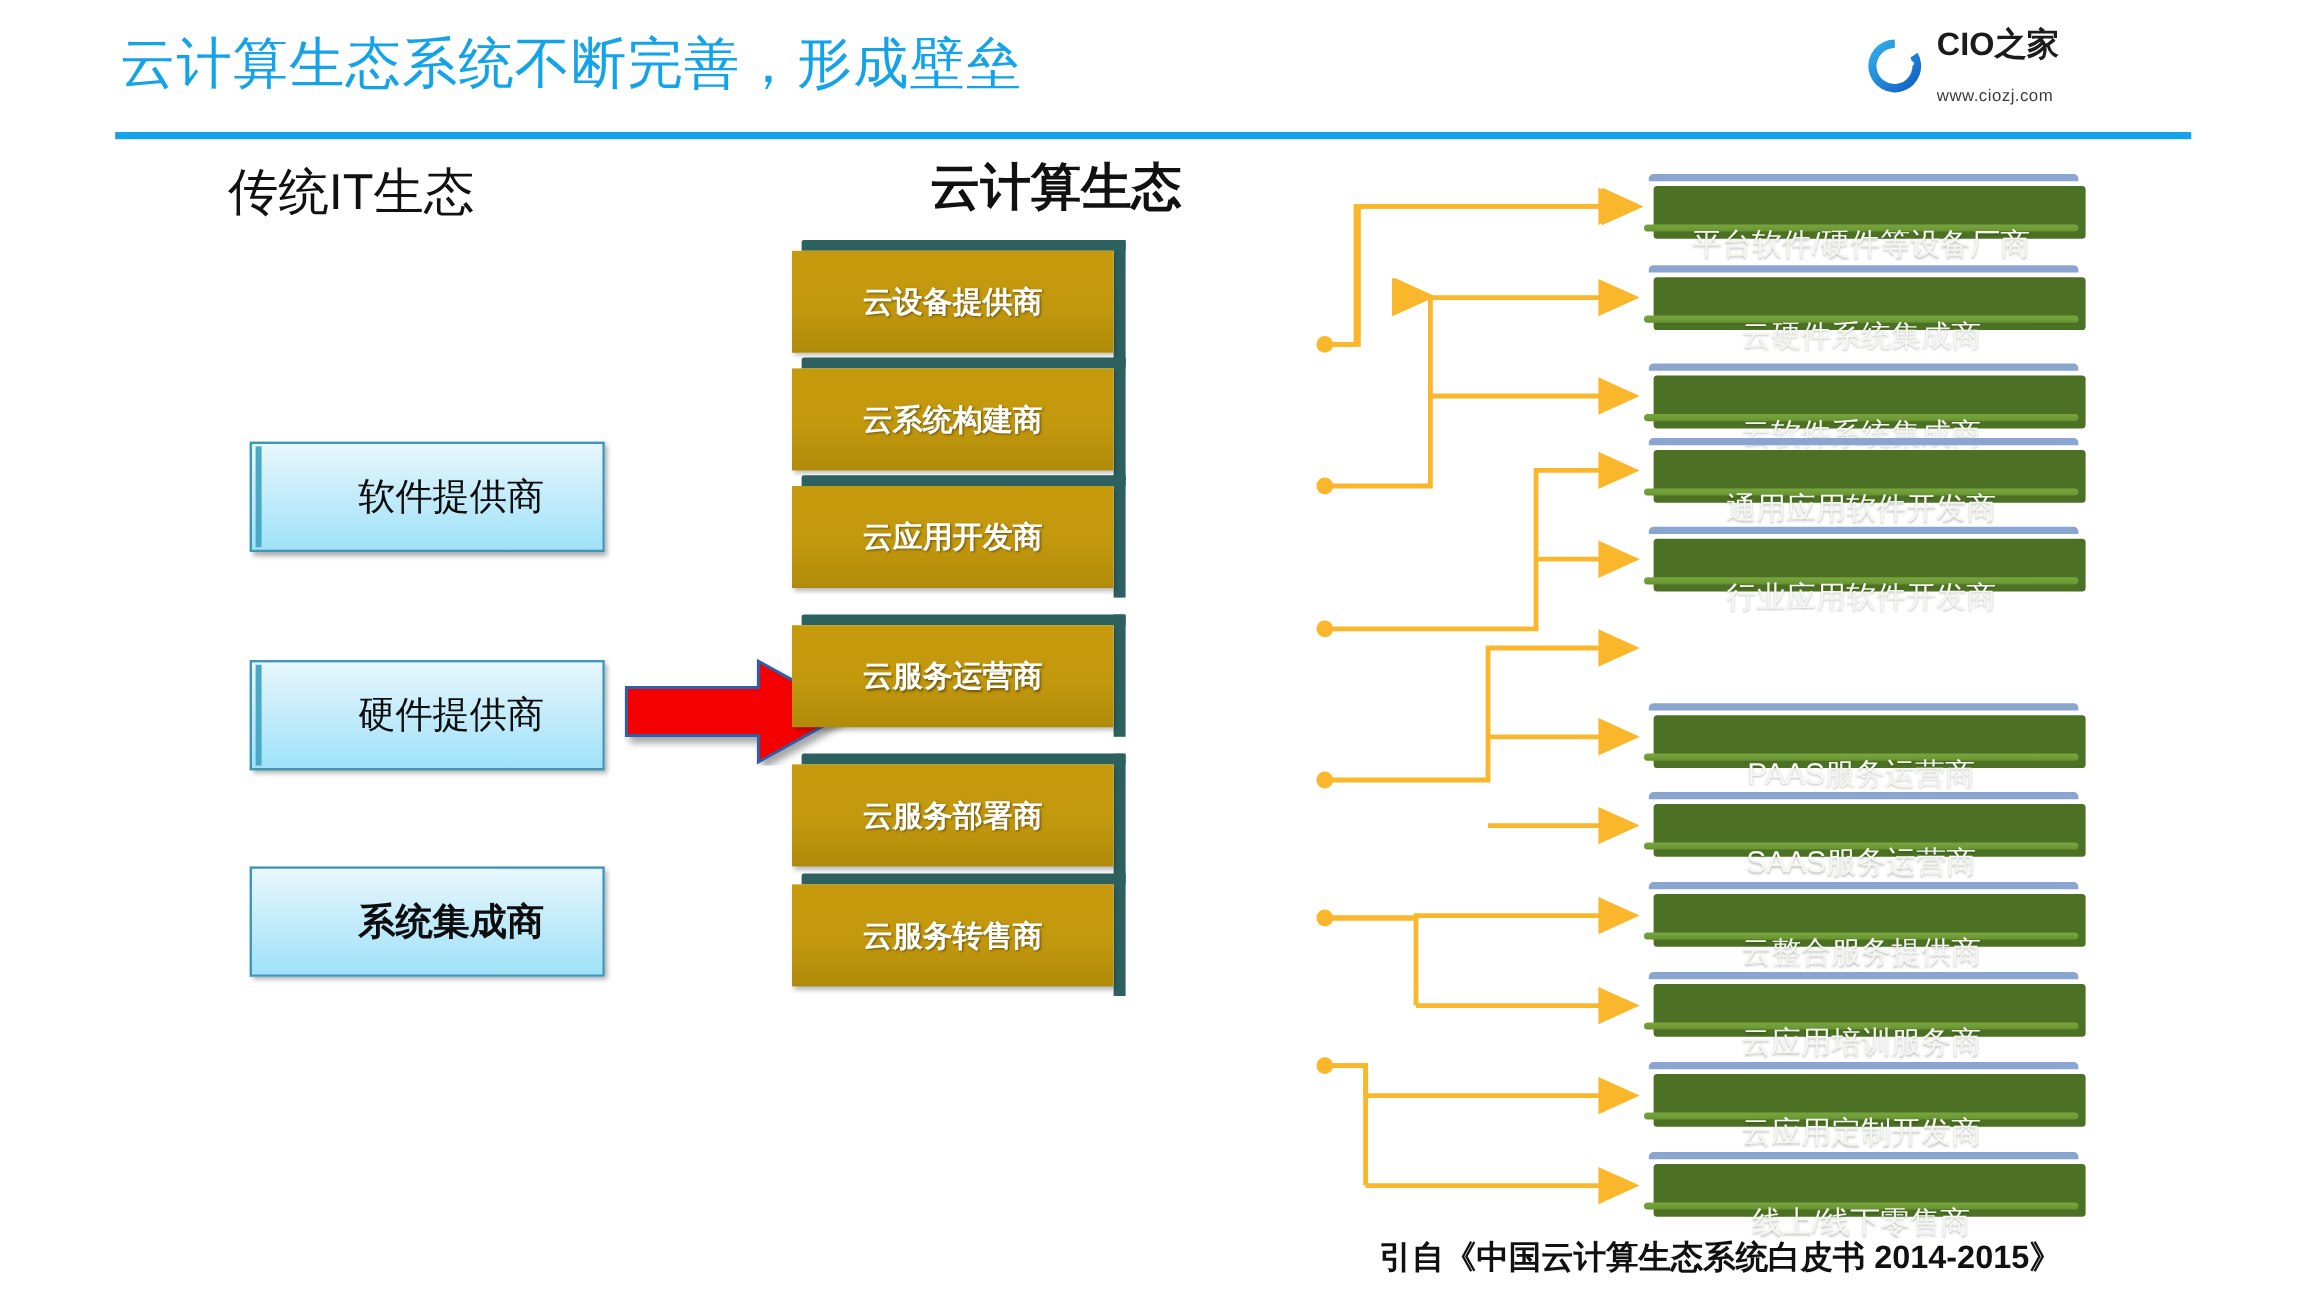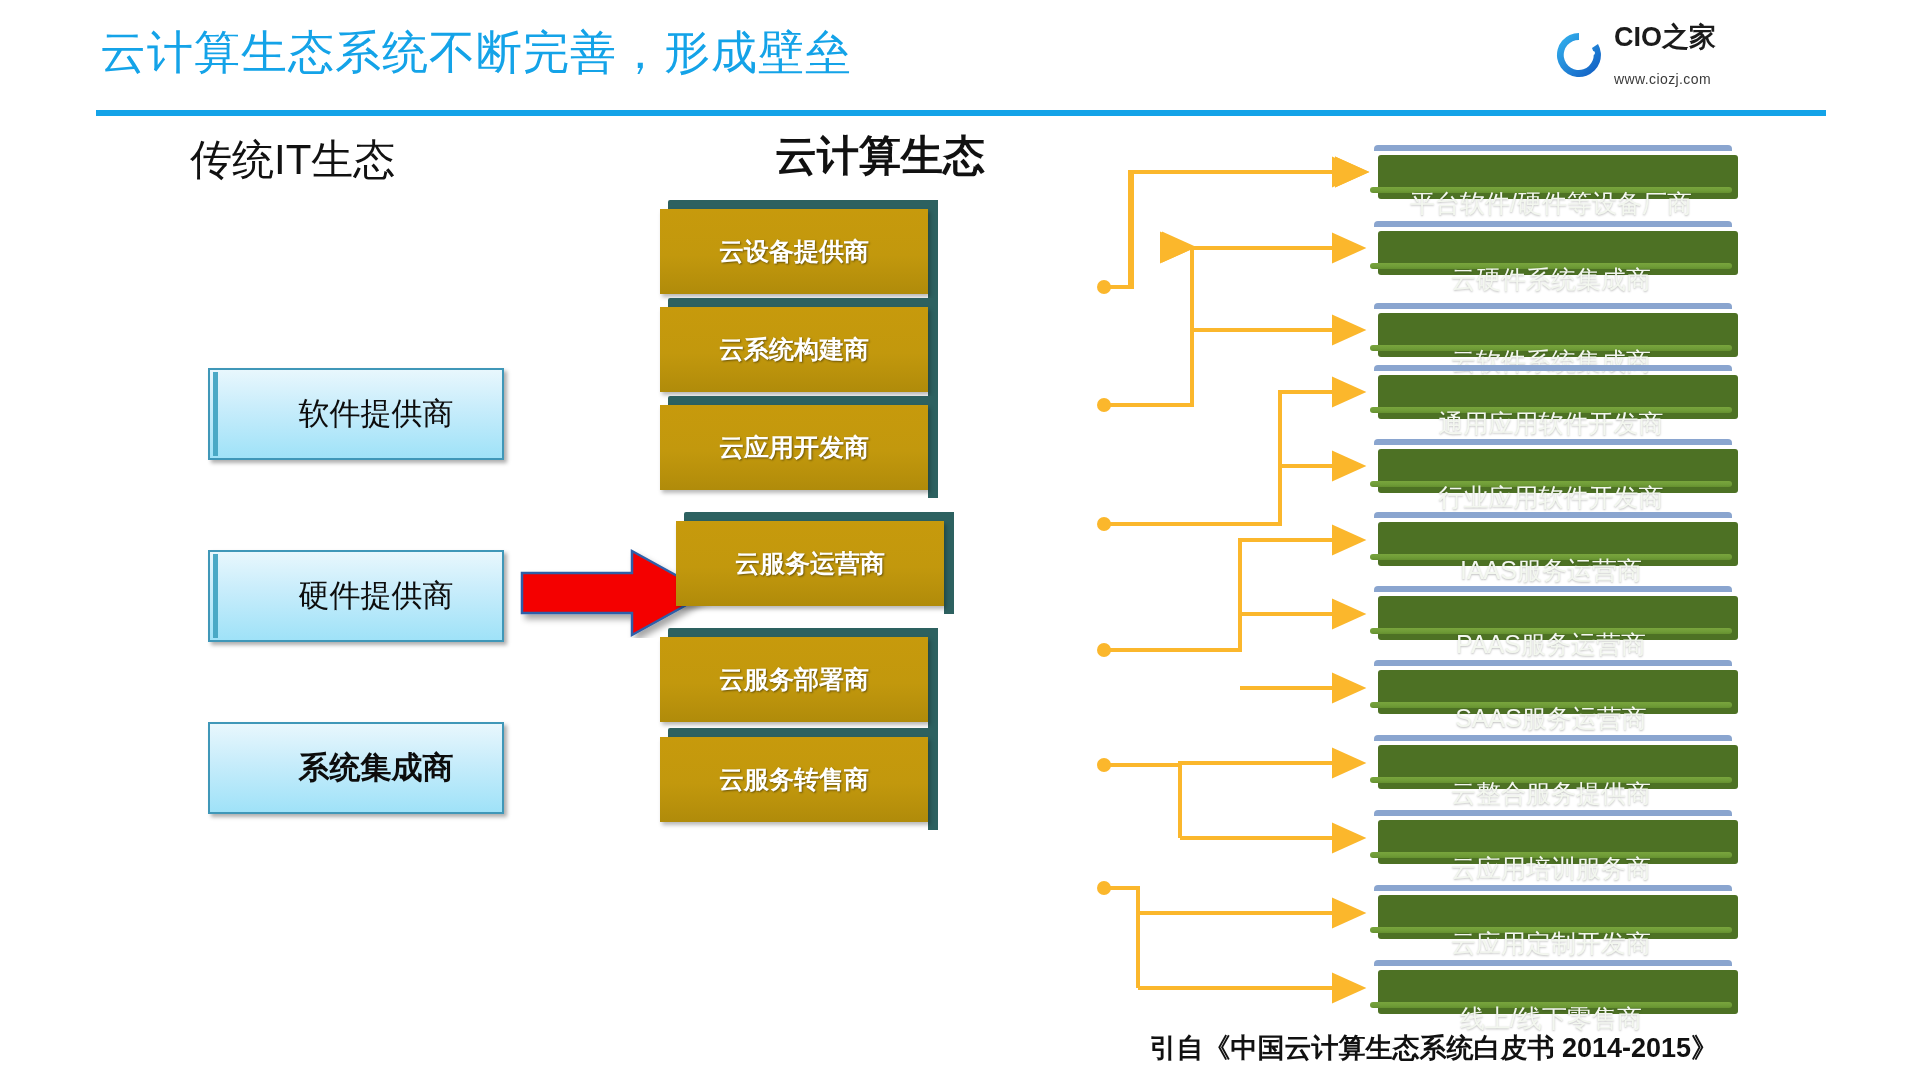--- a/index.html
+++ b/index.html
@@ -191,21 +191,21 @@
       <span class="lbl">云系统构建商</span>
     </div>
   </div>
   <div class="gold-box" style="left:660px;top:396px;">
     <div class="bevel-right"></div>
     <div class="bevel-top"></div>
     <div class="face">
       <span class="lbl">云应用开发商</span>
     </div>
   </div>
-  <div class="gold-box" style="left:660px;top:512px;margin-left:16px;">
+  <div class="gold-box" style="left:660px;top:512px;">
     <div class="bevel-right"></div>
     <div class="bevel-top"></div>
     <div class="face">
       <span class="lbl">云服务运营商</span>
     </div>
   </div>
   <div class="gold-box" style="left:660px;top:628px;">
     <div class="bevel-right"></div>
     <div class="bevel-top"></div>
     <div class="face">
@@ -293,27 +293,20 @@
       <span class="glbl">通用应用软件开发商</span>
     </div>
   </div>
   <div class="green-box" style="left:1370px;top:439px;">
     <div class="gshadow"></div>
     <div class="gtop"></div>
     <div class="gface">
       <span class="glbl">行业应用软件开发商</span>
     </div>
   </div>
-  <div class="green-box" style="left:1370px;top:512px;">
-    <div class="gshadow"></div>
-    <div class="gtop"></div>
-    <div class="gface">
-      <span class="glbl">IAAS服务运营商</span>
-    </div>
-  </div>
   <div class="green-box" style="left:1370px;top:586px;">
     <div class="gshadow"></div>
     <div class="gtop"></div>
     <div class="gface">
       <span class="glbl">PAAS服务运营商</span>
     </div>
   </div>
   <div class="green-box" style="left:1370px;top:660px;">
     <div class="gshadow"></div>
     <div class="gtop"></div>

